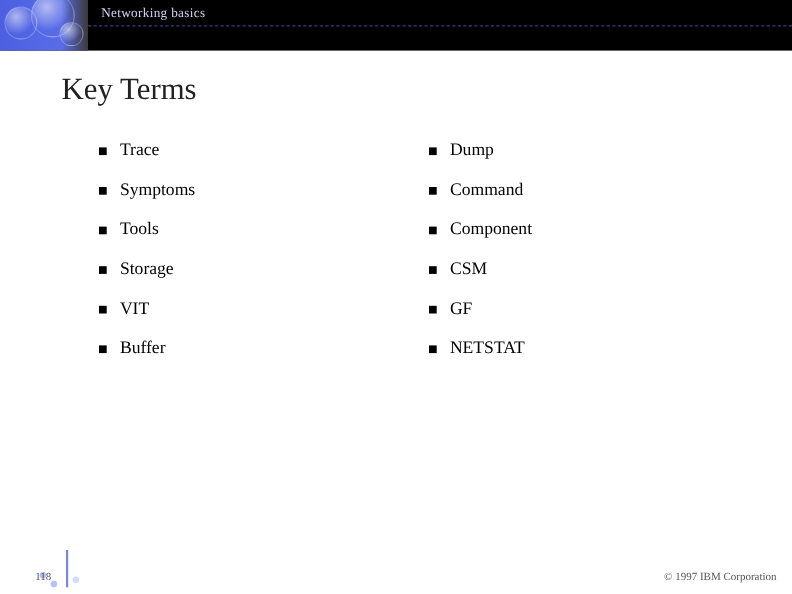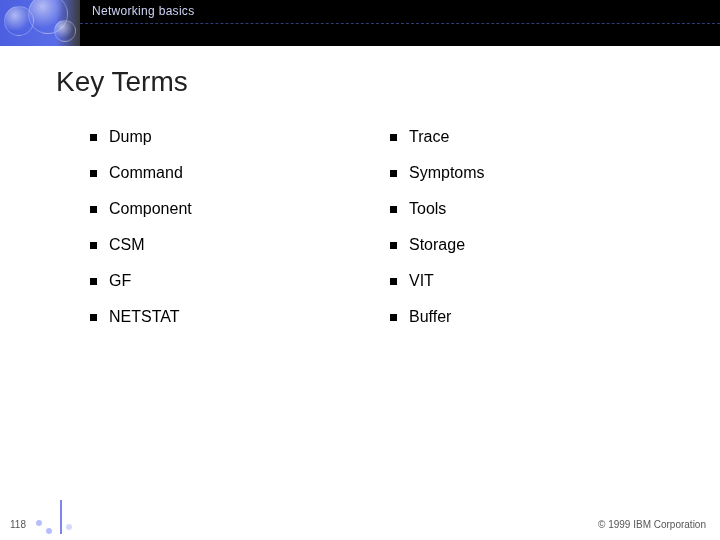--- a/index.html
+++ b/index.html
@@ -1,15 +1,15 @@
 <!DOCTYPE html>
 <html><head>
 <meta charset="utf-8">
 <style>
-  * { margin: 0; padding: 0; box-sizing: border-box; }
+  * { margin: 0; padding: 0; box-sizing: border-box; font-family: Liberation Serif, serif; }
   html, body { width: 720px; height: 540px; font-family: Arial, Helvetica, sans-serif; background: #fff; overflow: hidden; }
 
   .slide { position: relative; width: 720px; height: 540px; }
 
   
   .header-band {
     position: absolute; top: 0; left: 0; width: 720px; height: 46px;
     background: #000;
   }
   
@@ -61,21 +61,21 @@
   .footer-deco {
     position: absolute; bottom: 0; left: 0; width: 80px; height: 44px;
   }
   .footer-deco .vline { position: absolute; left: 60px; top: 4px; bottom: 6px; width: 2px; background: #7b86e8; }
   .footer-deco .dot { position: absolute; width: 6px; height: 6px; border-radius: 50%; background: #b7bffb; }
   .footer-deco .d1 { left: 36px; bottom: 14px; }
   .footer-deco .d2 { left: 46px; bottom: 6px; }
   .footer-deco .d3 { left: 66px; bottom: 10px; opacity: 0.6; }
 
   .page-num {
-    position: absolute; bottom: 10px; left: 10px;
+    position: absolute; bottom: 10px; left: 32px;
     font-size: 10px; color: #555; margin-top: 43px;
   }
   .copyright {
     position: absolute; bottom: 10px; right: 14px;
     font-size: 10px; color: #555;
   }
 </style>
 </head>
 <body>
 
@@ -90,20 +90,47 @@
     <div class="dash"></div>
     <div class="section-label">Networking basics</div>
   </div>
 
   <h1 class="slide-title">Key Terms</h1>
 
   <div class="cols">
     <div class="col">
       <div class="item">
         <div class="bullet"></div>
+        <span class="term">Trace</span>
+      </div>
+      <div class="item">
+        <div class="bullet"></div>
+        <span class="term">Symptoms</span>
+      </div>
+      <div class="item">
+        <div class="bullet"></div>
+        <span class="term">Tools</span>
+      </div>
+      <div class="item">
+        <div class="bullet"></div>
+        <span class="term">Storage</span>
+      </div>
+      <div class="item">
+        <div class="bullet"></div>
+        <span class="term">VIT</span>
+      </div>
+      <div class="item">
+        <div class="bullet"></div>
+        <span class="term">Buffer</span>
+      </div>
+    </div>
+
+    <div class="col">
+      <div class="item">
+        <div class="bullet"></div>
         <span class="term">Dump</span>
       </div>
       <div class="item">
         <div class="bullet"></div>
         <span class="term">Command</span>
       </div>
       <div class="item">
         <div class="bullet"></div>
         <span class="term">Component</span>
       </div>
@@ -113,52 +140,25 @@
       </div>
       <div class="item">
         <div class="bullet"></div>
         <span class="term">GF</span>
       </div>
       <div class="item">
         <div class="bullet"></div>
         <span class="term">NETSTAT</span>
       </div>
     </div>
-
-    <div class="col">
-      <div class="item">
-        <div class="bullet"></div>
-        <span class="term">Trace</span>
-      </div>
-      <div class="item">
-        <div class="bullet"></div>
-        <span class="term">Symptoms</span>
-      </div>
-      <div class="item">
-        <div class="bullet"></div>
-        <span class="term">Tools</span>
-      </div>
-      <div class="item">
-        <div class="bullet"></div>
-        <span class="term">Storage</span>
-      </div>
-      <div class="item">
-        <div class="bullet"></div>
-        <span class="term">VIT</span>
-      </div>
-      <div class="item">
-        <div class="bullet"></div>
-        <span class="term">Buffer</span>
-      </div>
-    </div>
   </div>
 
   <div class="footer-deco">
     <div class="vline"></div>
     <div class="dot d1"></div>
     <div class="dot d2"></div>
     <div class="dot d3"></div>
   </div>
 
   <div class="page-num">118</div>
-  <div class="copyright">© 1999 IBM Corporation</div>
+  <div class="copyright">© 1997 IBM Corporation</div>
 
 </div>
 
 </body></html>

